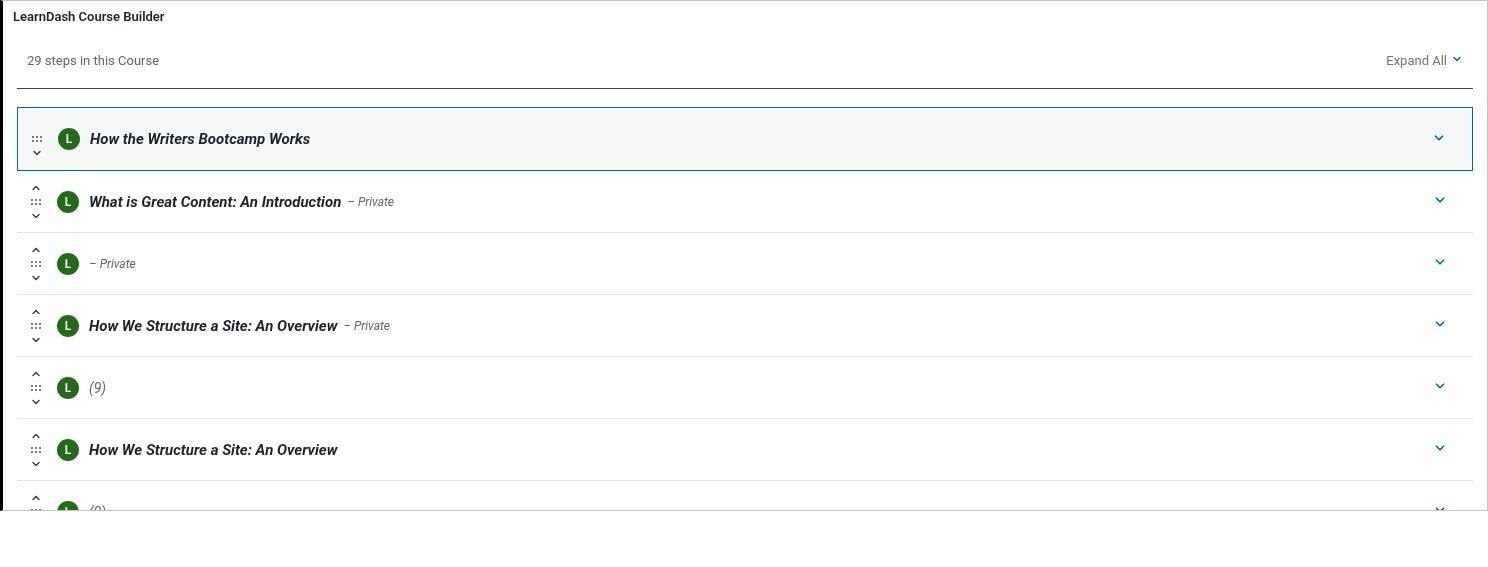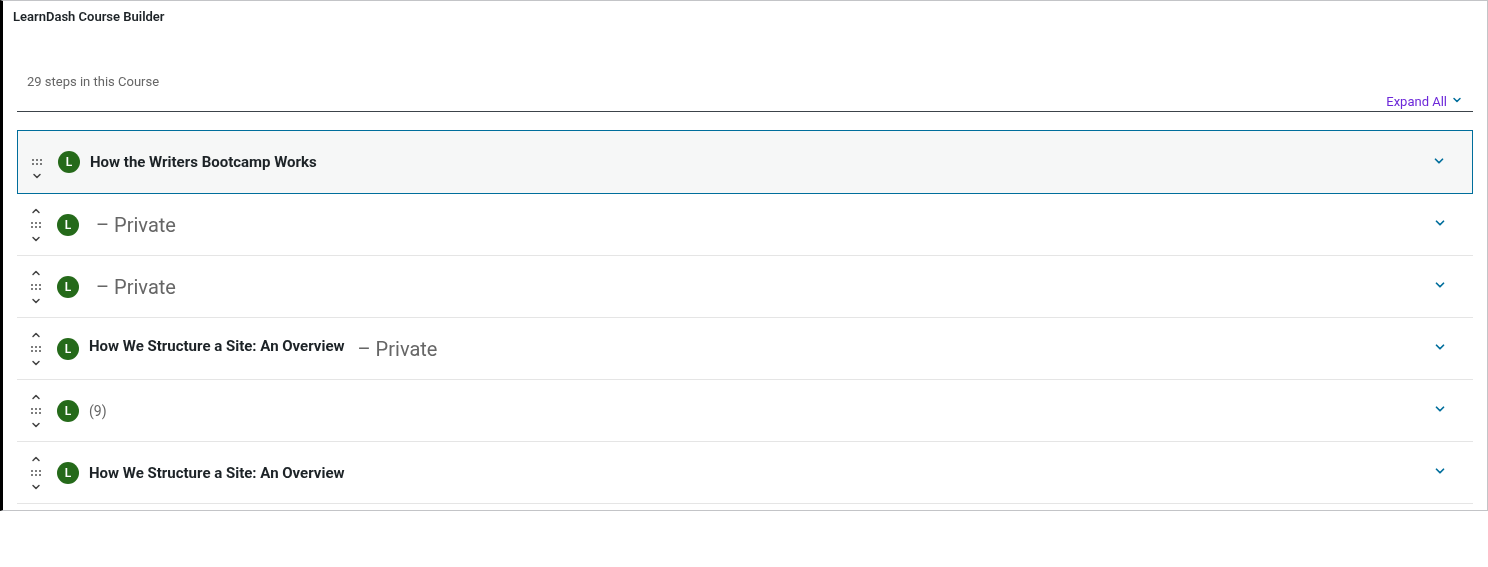--- a/index.html
+++ b/index.html
@@ -40,36 +40,35 @@
     padding: 8px 10px 5px 10px;
     font-weight: 600;
     color: #1d2327;
   }
   .body-pad {
     padding: 0 14px 14px 14px;
   }
   .meta-row {
     display: flex;
     justify-content: space-between;
-    align-items: center;
-    padding: 24px 10px 2px 10px;
+    align-items: flex-end;
+    padding: 24px 10px 20px 10px;
     border-bottom: 1px solid #3c434a;
     gap: 44px;
   }
   .steps-text {
     color: #666;
   }
   .expand-all {
-    color: #6d28d9;
+    color: #737373;
     font-size: 13px;
     cursor: pointer;
     display: inline-flex;
     align-items: center;
     gap: 4px;
-    margin-top: 41px;
   }
   .lesson-list {
     margin-top: 18px;
   }
   .lesson {
     display: flex;
     align-items: center;
     min-height: 62px;
     border-bottom: 1px solid #e5e5e5;
     position: relative;
@@ -106,33 +105,33 @@
     font-size: 12px;
     display: inline-flex;
     align-items: center;
     justify-content: center;
     margin: 0 10px 0 10px;
     flex-shrink: 0;
   }
   .title-wrap {
     flex: 1;
     display: flex;
-    align-items: flex-start;
+    align-items: center;
     gap: 6px;
     font-size: 15px;
+    font-style: italic;
   }
   .title-strong {
     font-weight: 700;
     color: #1d2327;
   }
   .suffix {
     color: #666;
     font-weight: 400;
-    font-size: 20px;
-    margin-left: 7px;
+    font-size: 12px;
   }
   .count {
     color: #666;
     font-weight: 400;
     font-size: 14px;
   }
   .row-chevron {
     color: #006e9c;
     flex-shrink: 0;
     padding: 8px;
@@ -209,20 +208,21 @@
                 </svg>
               </span>
               <span class="arrow">
                 <svg width="12" height="12" viewBox="0 0 24 24" fill="none" stroke="#444" stroke-width="3" stroke-linecap="round" stroke-linejoin="round">
                   <polyline points="6 9 12 15 18 9"></polyline>
                 </svg>
               </span>
             </div>
             <span class="badge">L</span>
             <div class="title-wrap">
+              <span class="title-strong">What is Great Content: An Introduction</span>
               <span class="suffix">– Private</span>
             </div>
             <span class="row-chevron"><span><svg width="14" height="14" viewBox="0 0 24 24" fill="none" stroke="#006e9c" stroke-width="3" stroke-linecap="round" stroke-linejoin="round">
                   <polyline points="6 9 12 15 18 9"></polyline>
                 </svg></span></span>
           </div>
           <div class="lesson">
             <div class="move-col">
               <span class="arrow">
                 <svg width="12" height="12" viewBox="0 0 24 24" fill="none" stroke="#444" stroke-width="3" stroke-linecap="round" stroke-linejoin="round">

